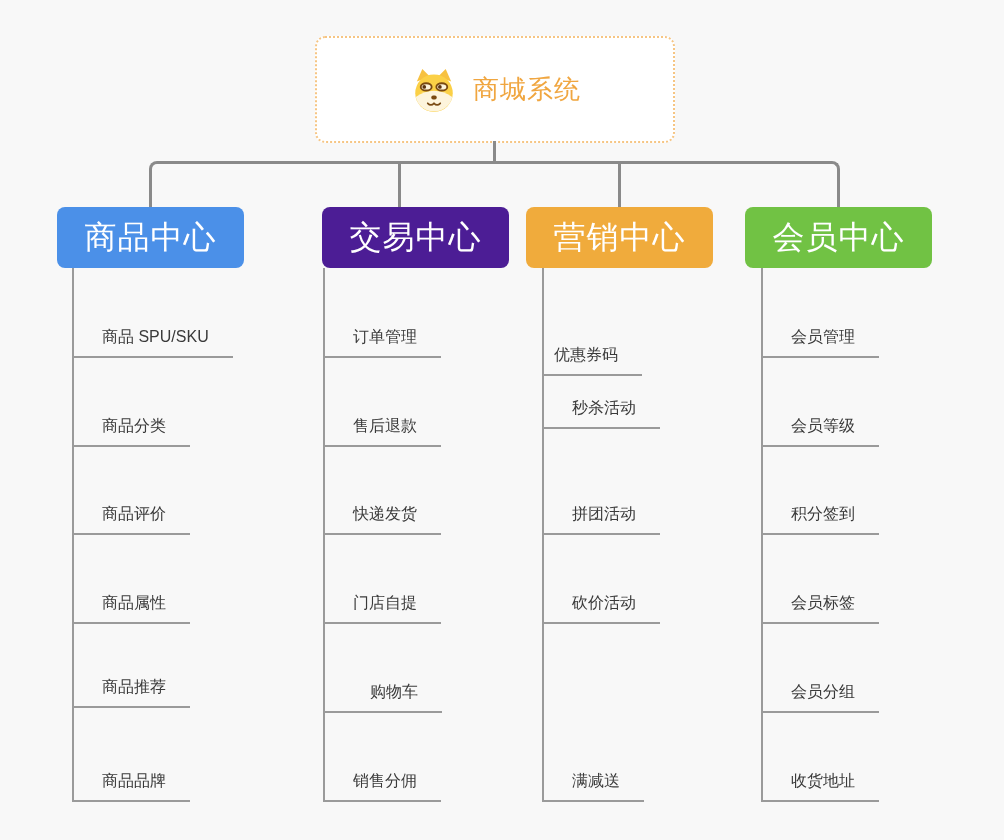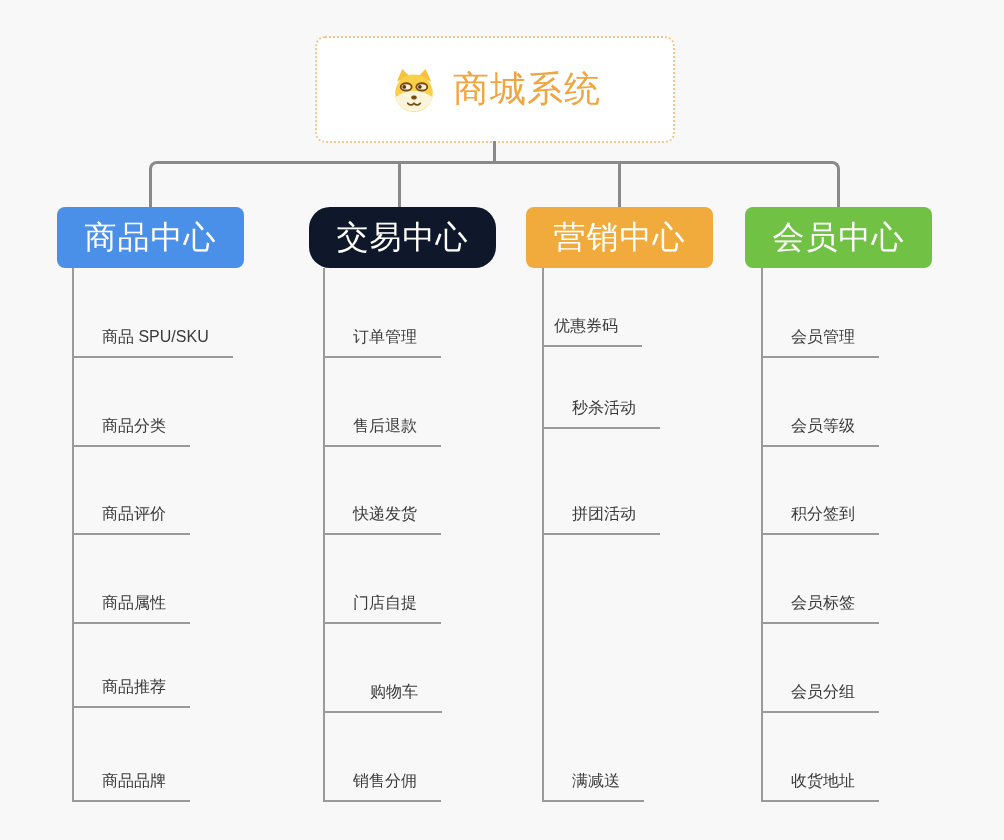--- a/index.html
+++ b/index.html
@@ -6,21 +6,21 @@
   html,body { background:#f8f8f8; }
   body { font-family:"Liberation Sans","DejaVu Sans",sans-serif; }
   .canvas { position:relative; width:1004px; height:840px; background:#f8f8f8; overflow:hidden; }
 
   
   .root-node {
     position:absolute; left:315px; top:36px; width:360px; height:107px;
     background:#ffffff; border:2px dotted #f6c583; border-radius:10px;
     display:flex; align-items:center; justify-content:center; gap:14px;
   }
-  .root-title { font-size:36px; font-weight:500; letter-spacing:1px; }
+  .root-title { font-size:26px; font-weight:500; letter-spacing:1px; }
 
   
   .line { position:absolute; background:#8a8a8a; }
   .bus-frame {
     position:absolute; left:149px; top:161px; width:691px; height:46px;
     border-top:3px solid #8a8a8a; border-left:3px solid #8a8a8a; border-right:3px solid #8a8a8a;
     border-radius:8px 8px 0 0;
   }
   .vline { position:absolute; width:2px; background:#9a9a9a; }
 
@@ -62,21 +62,21 @@
     </span>
     <span class="root-title" style="color: rgb(240, 166, 64);">商城系统</span>
   </div>
 
   <div class="line" style="left:493px; top:141px; width:3px; height:22px;"></div>
   <div class="bus-frame"></div>
   <div class="line" style="left:398px; top:164px; width:3px; height:43px;"></div>
   <div class="line" style="left:618px; top:164px; width:3px; height:43px;"></div>
 
   <div class="branch-header" style="left: 57px; background-color: rgb(75, 144, 232);">商品中心</div>
-  <div class="branch-header" style="left: 309px; background-color: #0f172a; border-radius: 21px;">交易中心</div>
+  <div class="branch-header" style="left: 322px; background-color: #4c1d95;">交易中心</div>
   <div class="branch-header" style="left: 526px; background-color: rgb(240, 171, 60);">营销中心</div>
   <div class="branch-header" style="left: 745px; background-color: rgb(113, 194, 68);">会员中心</div>
 
   <div class="vline" style="left:72px;  top:268px; height:533px;"></div>
   <div class="vline" style="left:323px; top:268px; height:533px;"></div>
   <div class="vline" style="left:542px; top:268px; height:533px;"></div>
   <div class="vline" style="left:761px; top:268px; height:533px;"></div>
 
   <div class="branch-item" style="left:72px; top:310px;">商品 SPU/SKU</div>
   <div class="branch-item" style="left:72px; top:399px;">商品分类</div>
@@ -85,23 +85,24 @@
   <div class="branch-item" style="left:72px; top:660px;">商品推荐</div>
   <div class="branch-item" style="left:72px; top:754px;">商品品牌</div>
 
   <div class="branch-item" style="left:323px; top:310px;">订单管理</div>
   <div class="branch-item" style="left:323px; top:399px;">售后退款</div>
   <div class="branch-item" style="left:323px; top:487px;">快递发货</div>
   <div class="branch-item" style="left:323px; top:576px;">门店自提</div>
   <div class="branch-item" style="left:323px; top:665px;padding-left:47px;">购物车</div>
   <div class="branch-item" style="left:323px; top:754px;">销售分佣</div>
 
-  <div class="branch-item" style="left:542px; top:299px;padding-left:12px;">优惠券码</div>
+  <div class="branch-item" style="left:542px; top:328px;padding-left:12px;">优惠券码</div>
   <div class="branch-item" style="left:542px; top:381px;">秒杀活动</div>
   <div class="branch-item" style="left:542px; top:487px;">拼团活动</div>
+  <div class="branch-item" style="left:542px; top:576px;">砍价活动</div>
   <div class="branch-item" style="left:542px; top:754px;">满减送</div>
 
   <div class="branch-item" style="left:761px; top:310px;">会员管理</div>
   <div class="branch-item" style="left:761px; top:399px;">会员等级</div>
   <div class="branch-item" style="left:761px; top:487px;">积分签到</div>
   <div class="branch-item" style="left:761px; top:576px;">会员标签</div>
   <div class="branch-item" style="left:761px; top:665px;">会员分组</div>
   <div class="branch-item" style="left:761px; top:754px;">收货地址</div>
 
 </div>

